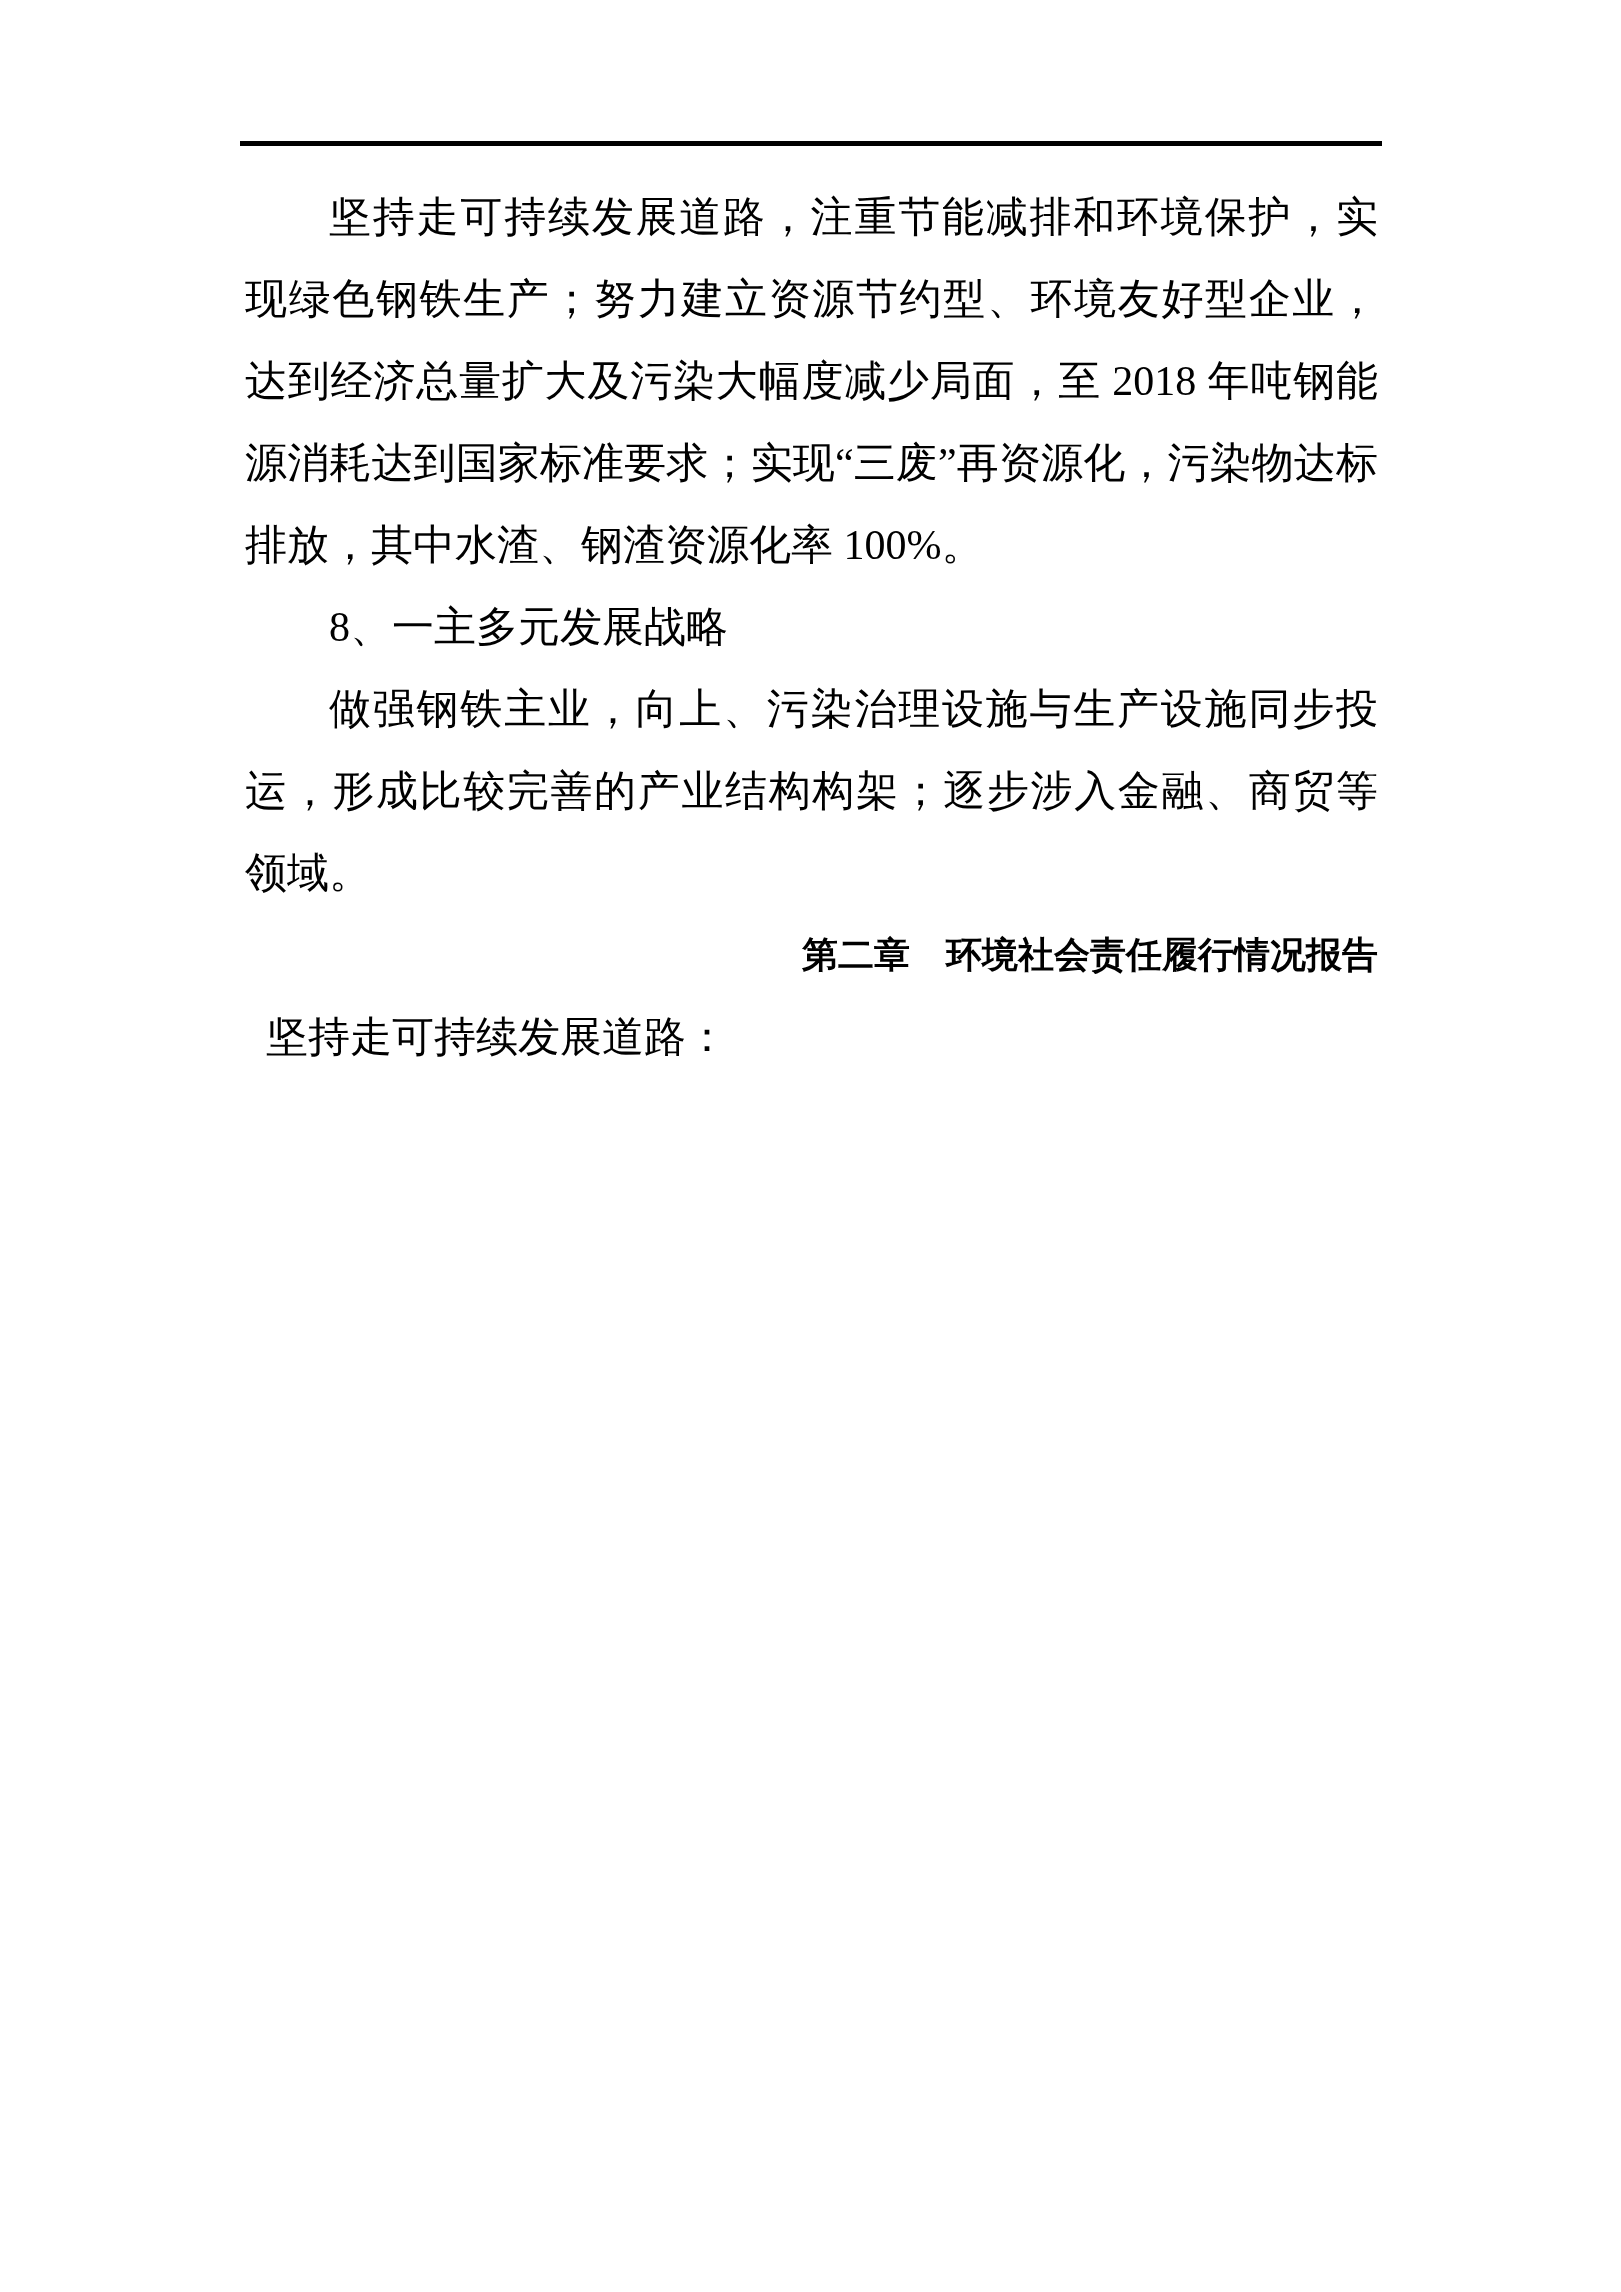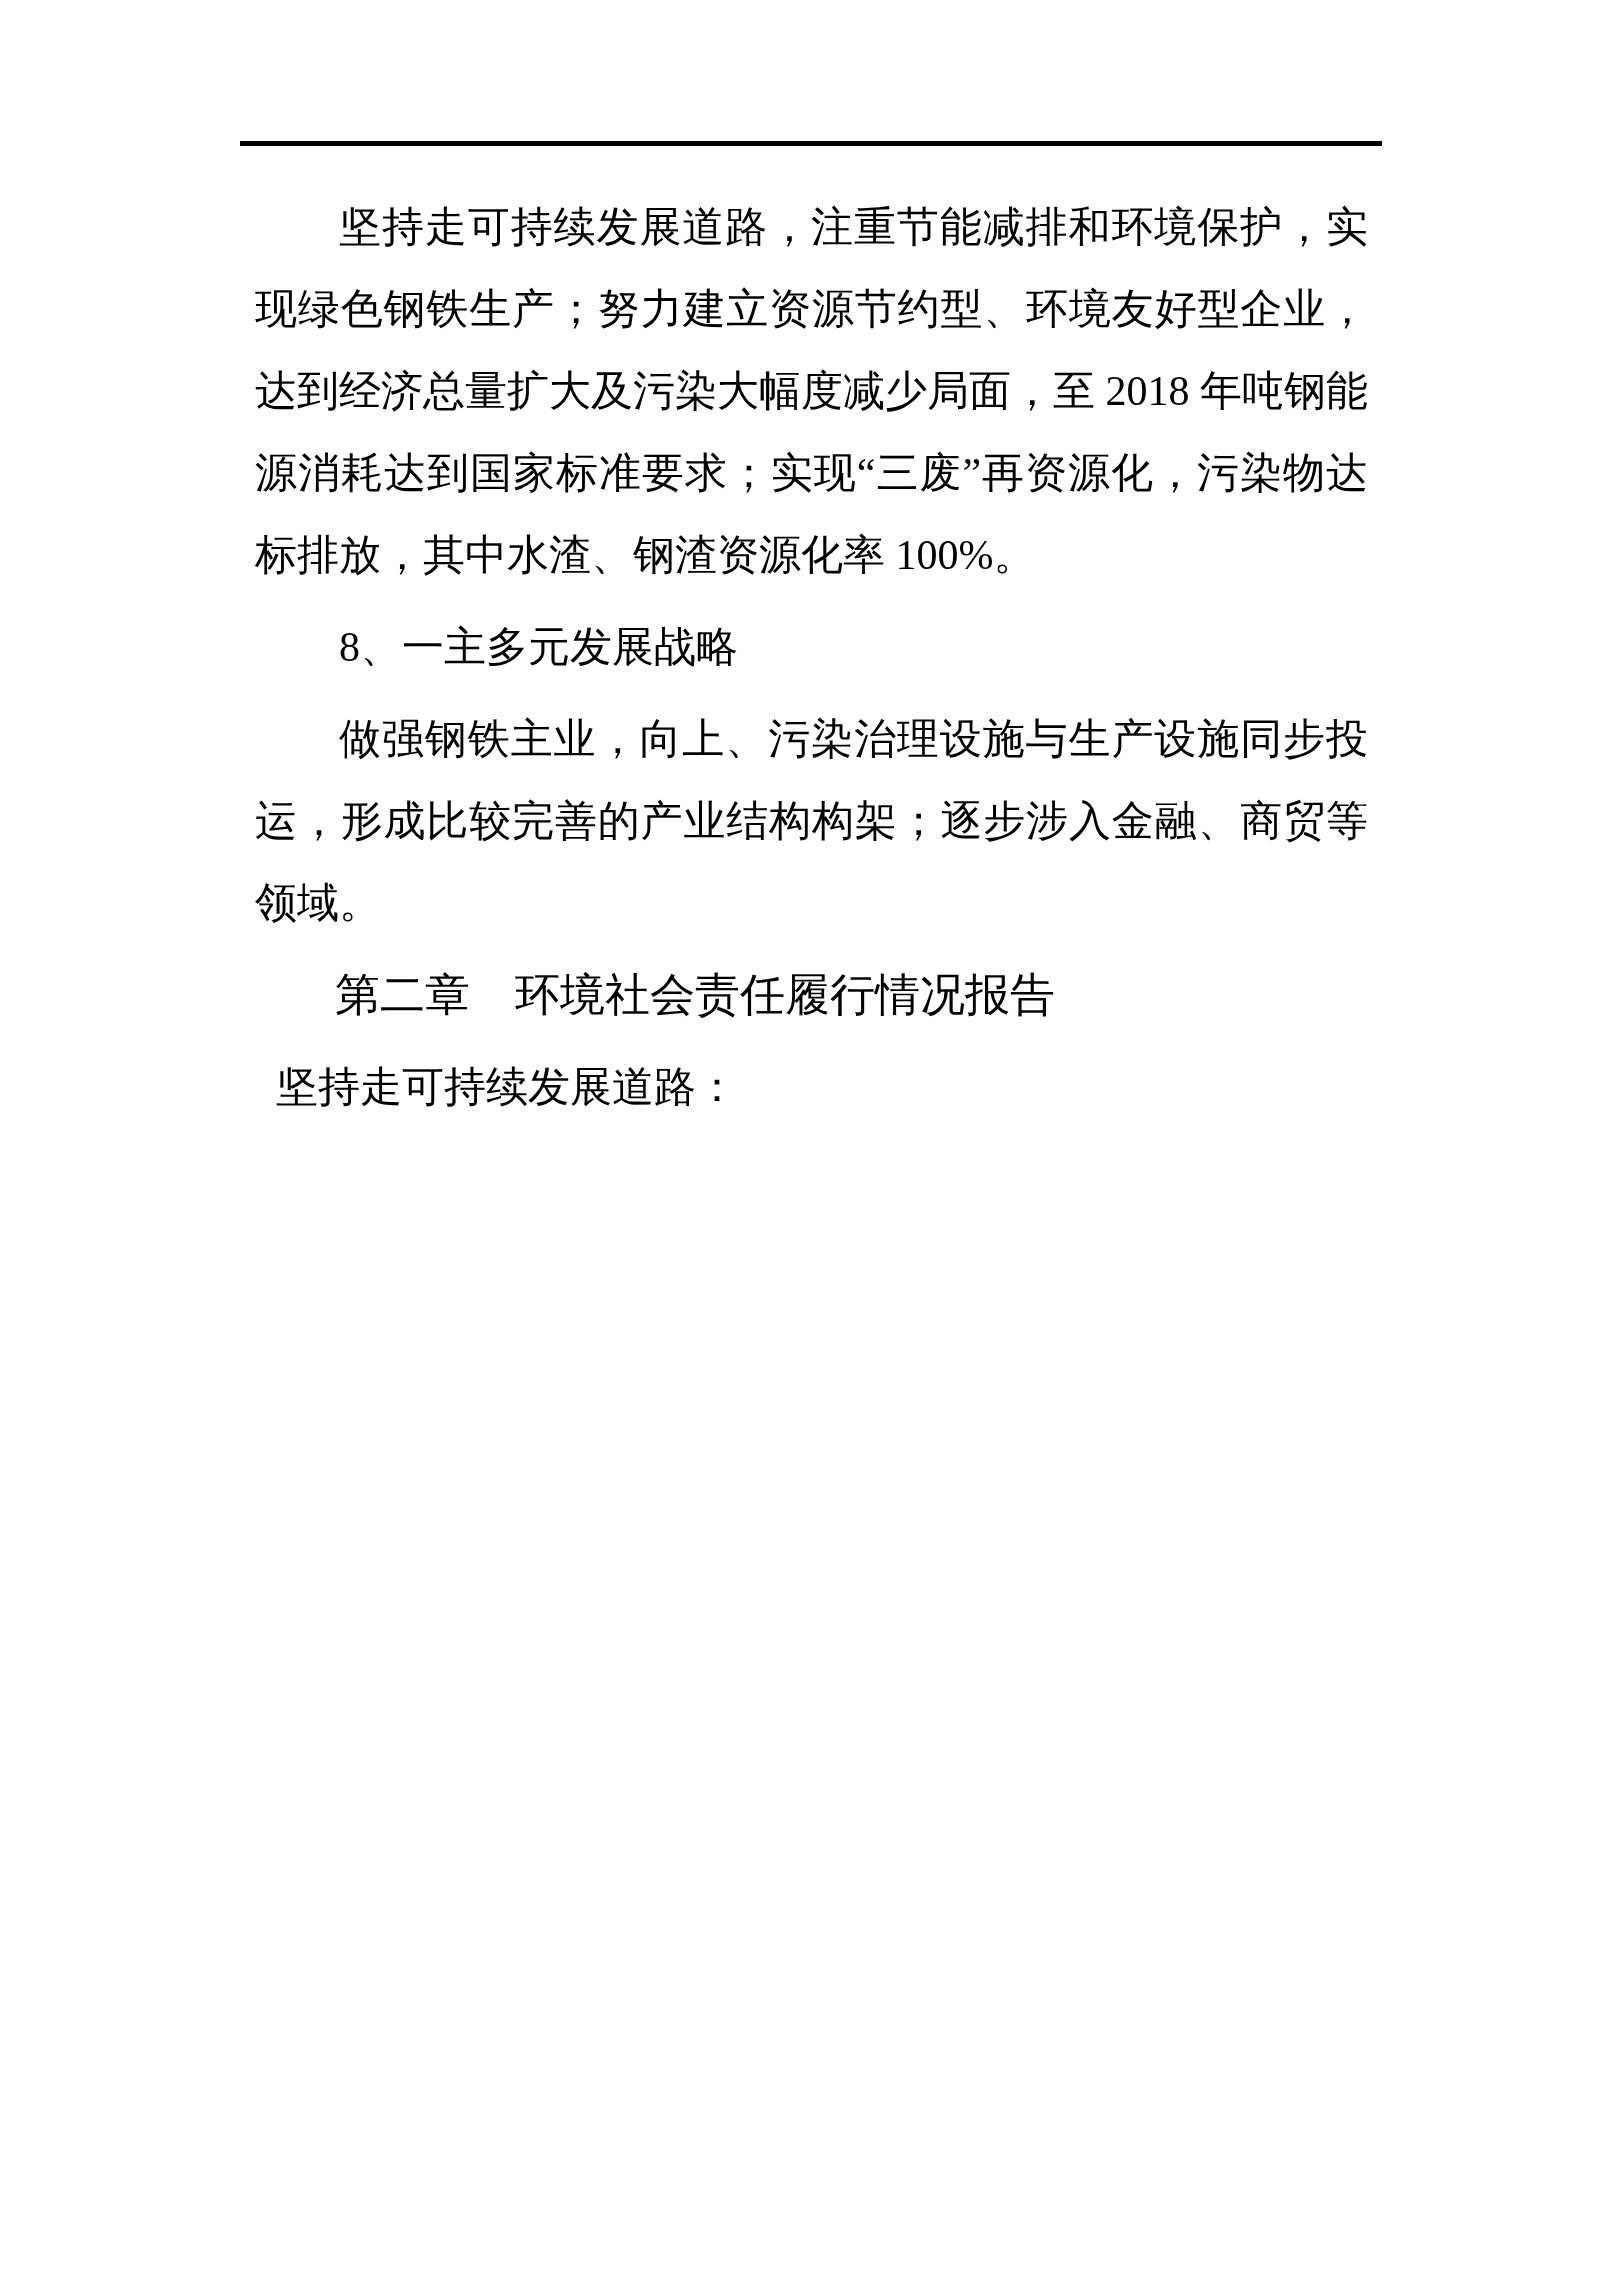--- a/index.html
+++ b/index.html
@@ -24,39 +24,39 @@
     height: 4.9px;
     background: #000000;
   }
   .content {
     position: absolute;
     top: 176px;
     left: 245px;
     width: 1133px;
   }
   .para {
-    margin: 10px;
+    margin: 0;
     font-size: 42px;
     line-height: 82px;
     text-align: justify;
     letter-spacing: 0;
     word-break: break-all;
   }
   .para.indent-2 {
     text-indent: 2em;
   }
   .para.indent-half {
     text-indent: 0.5em;
   }
   .chapter-heading {
     margin: 0;
-    font-size: 45px;
+    font-size: 36px;
     line-height: 82px;
-    font-weight: 400;
-    text-align: left;
+    font-weight: 700;
+    text-align: right;
     text-indent: 2em;
   }
 </style>
 </head>
 <body>
 
 <div class="page">
 
   <div class="header-rule"></div>
 

